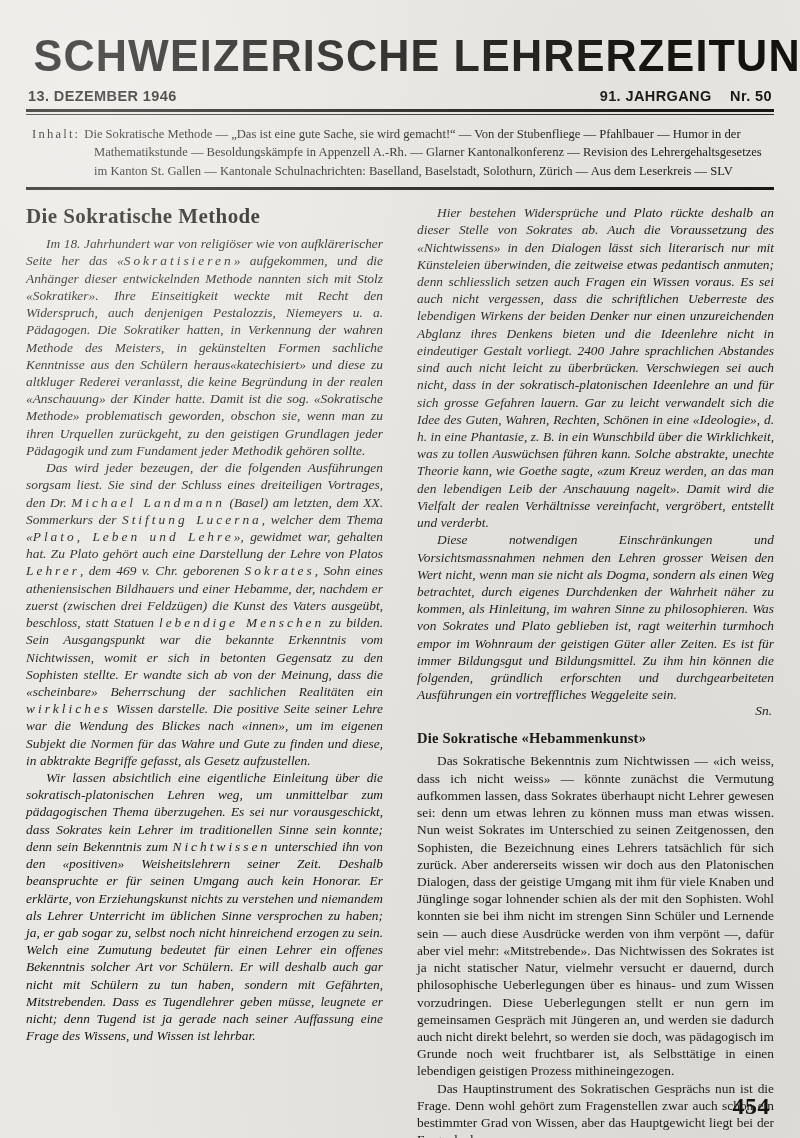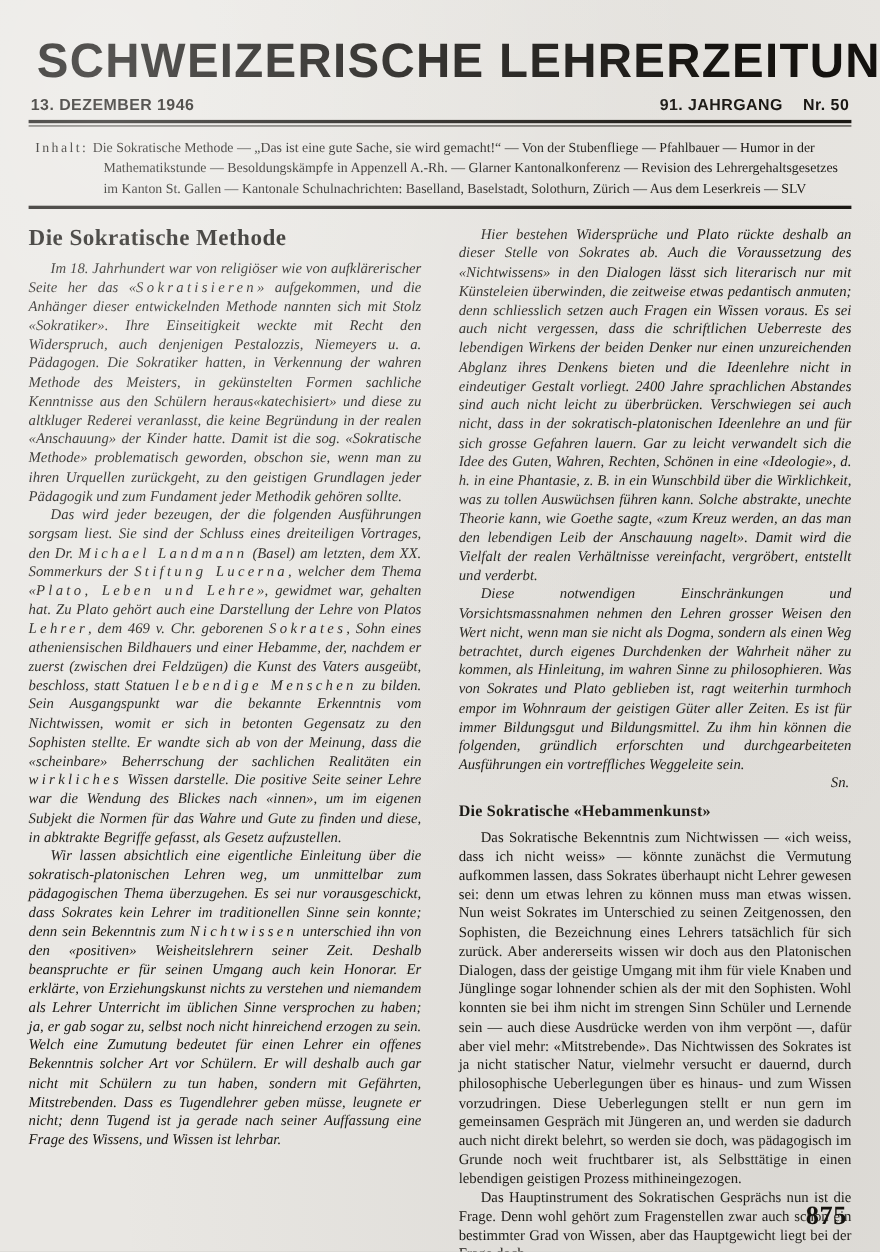--- a/index.html
+++ b/index.html
@@ -216,14 +216,14 @@
         <h2 class="subhead">Die Sokratische «Hebammenkunst»</h2>
         <div>
             <p class="rm"><span>Das Sokratische Bekenntnis zum Nichtwissen — «ich weiss, dass ich nicht weiss» — könnte zunächst die Vermutung aufkommen lassen, dass Sokrates überhaupt nicht Lehrer gewesen sei: denn um etwas lehren zu können muss man etwas wissen. Nun weist Sokrates im Unterschied zu seinen Zeitgenossen, den Sophisten, die Bezeichnung eines Lehrers tatsächlich für sich zurück. Aber andererseits wissen wir doch aus den Platonischen Dialogen, dass der geistige Umgang mit ihm für viele Knaben und Jünglinge sogar lohnender schien als der mit den Sophisten. Wohl konnten sie bei ihm nicht im strengen Sinn Schüler und Lernende sein — auch diese Ausdrücke werden von ihm verpönt —, dafür aber viel mehr: «Mitstrebende». Das Nichtwissen des Sokrates ist ja nicht statischer Natur, vielmehr versucht er dauernd, durch philosophische Ueberlegungen über es hinaus- und zum Wissen vorzudringen. Diese Ueberlegungen stellt er nun gern im gemeinsamen Gespräch mit Jüngeren an, und werden sie dadurch auch nicht direkt belehrt, so werden sie doch, was pädagogisch im Grunde noch weit fruchtbarer ist, als Selbsttätige in einen lebendigen geistigen Prozess mithineingezogen.</span></p>
             <p class="rm"><span>Das Hauptinstrument des Sokratischen Gesprächs nun ist die Frage. Denn wohl gehört zum Fragenstellen zwar auch schon ein bestimmter Grad von Wissen, aber das Hauptgewicht liegt bei der Frage doch</span></p>
           </div>
       </div>
 
     </div>
   </div>
 
-  <div class="folio">875</div>
+  <div class="folio">454</div>
 </div>
 
 </body></html>

